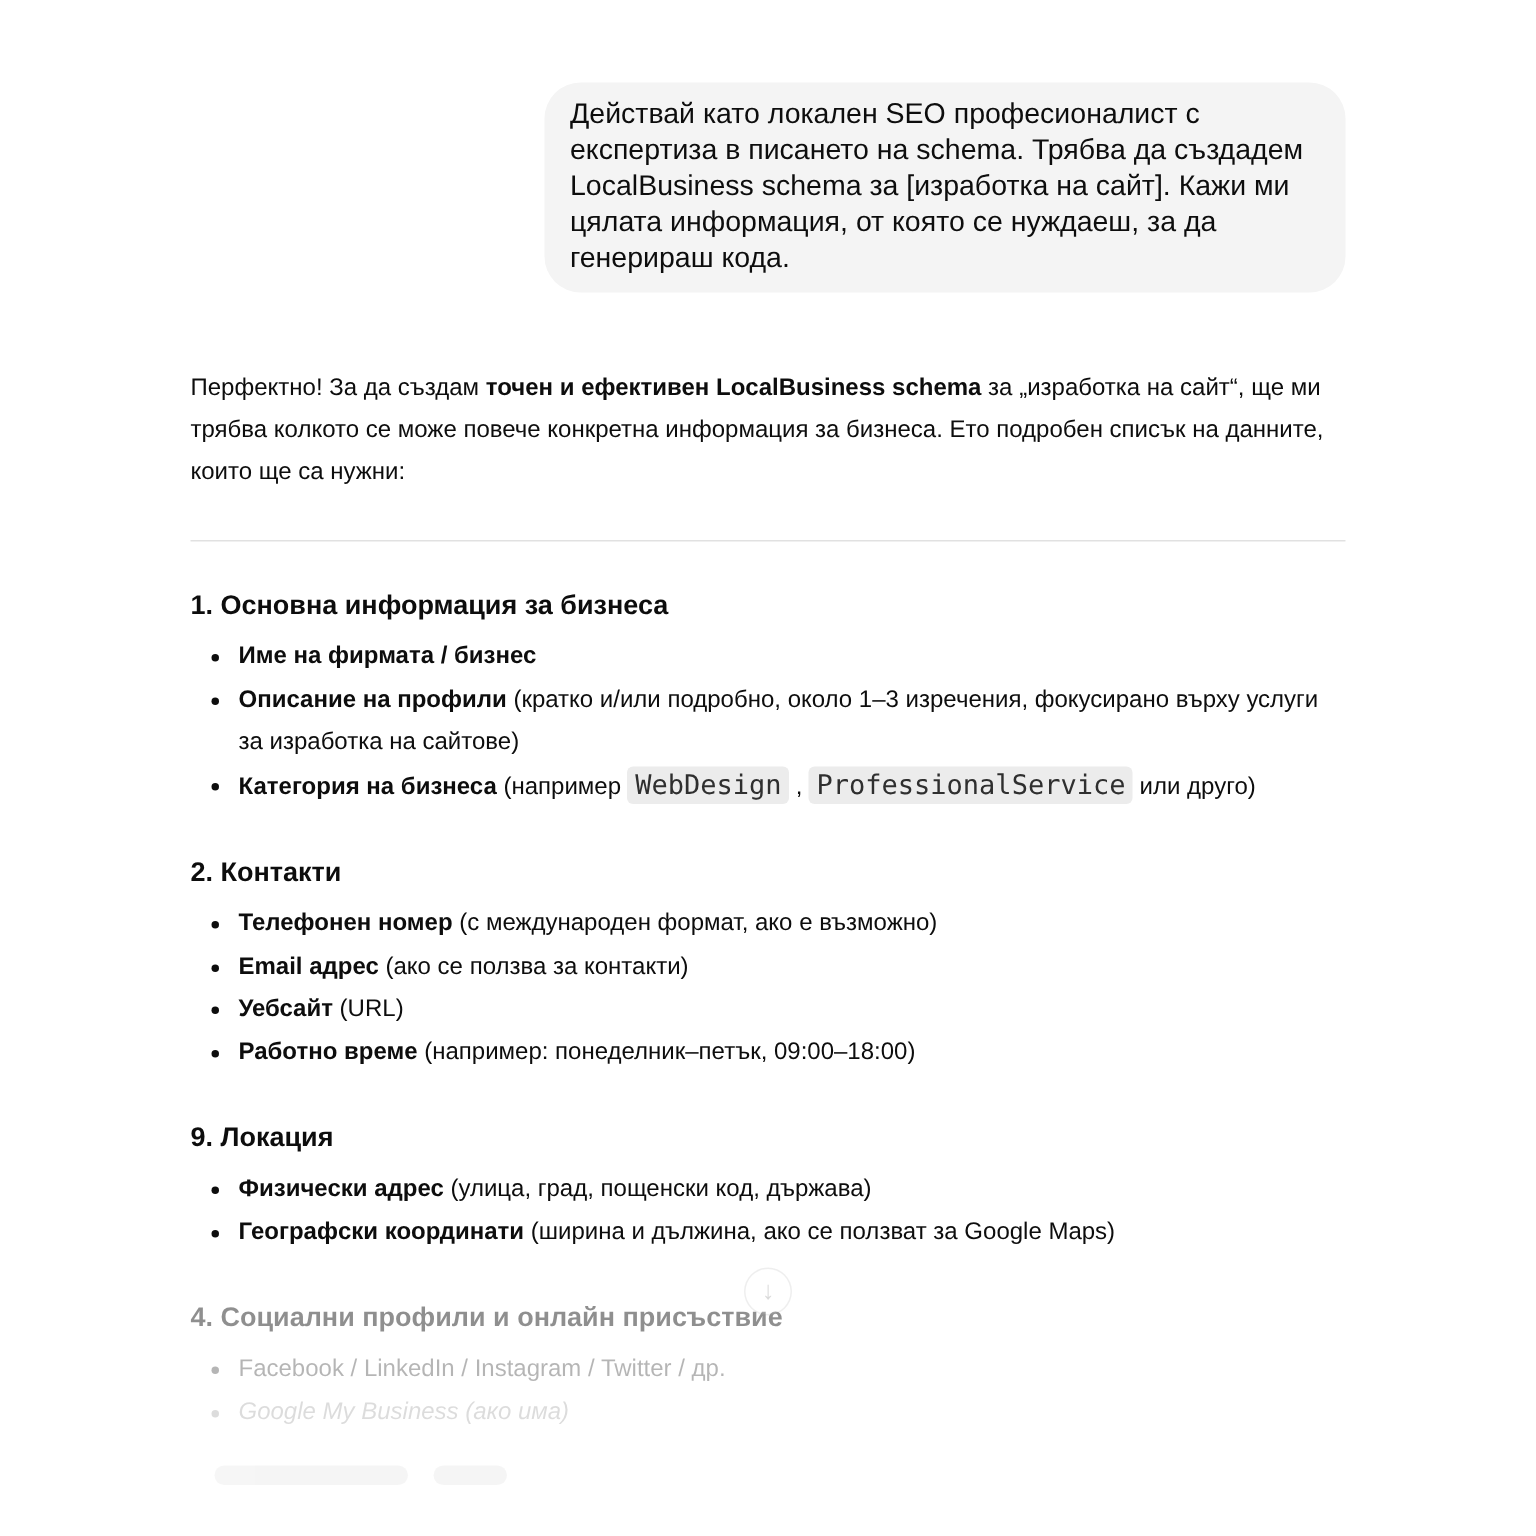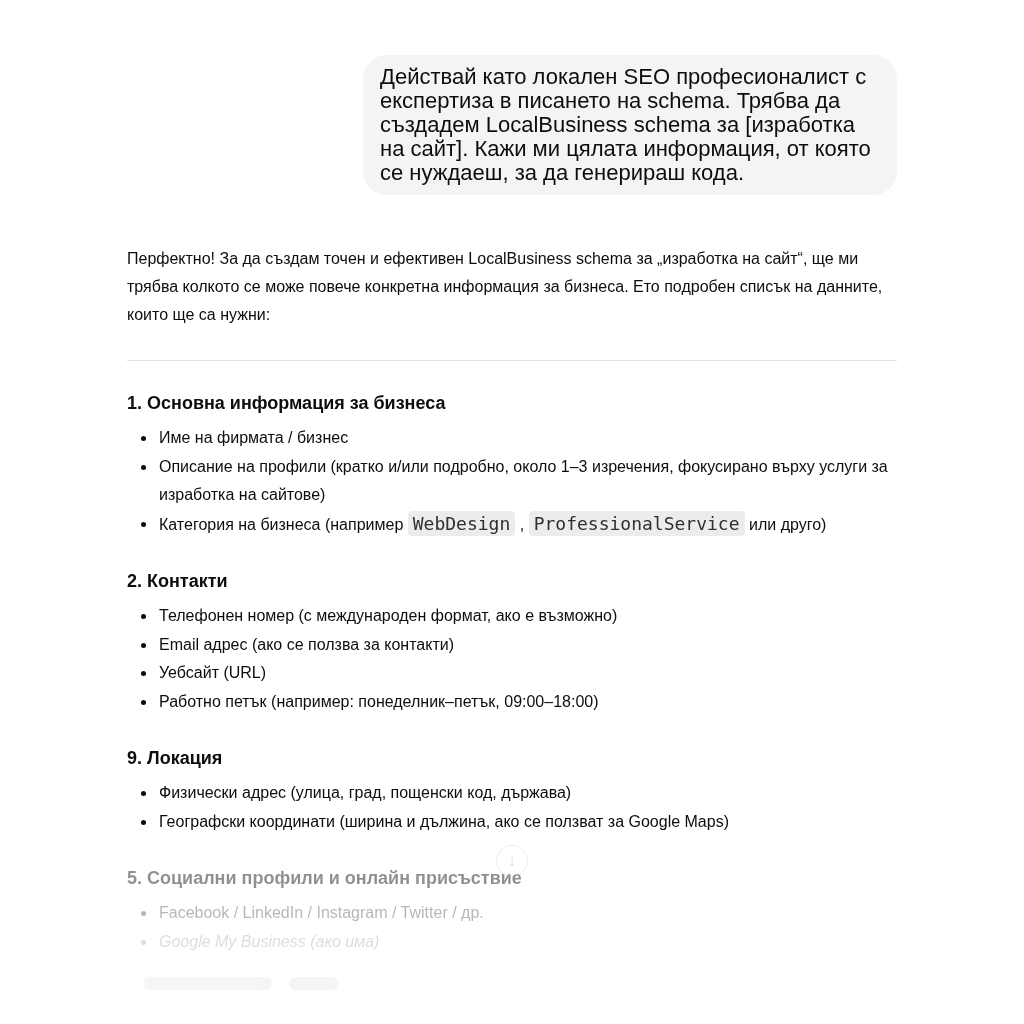--- a/index.html
+++ b/index.html
@@ -18,28 +18,28 @@
     margin: 0 auto;
     padding-top: 55px;
   }
   
   .user-row { display: flex; justify-content: flex-end; }
   .user-bubble {
     background: #f4f4f4;
     border-radius: 24px;
     padding: 10px 17px;
     width: 534px;
-    font-size: 22px;
+    font-size: 19px;
     line-height: 24px;
     color: #0d0d0d;
   }
   
   .assistant { margin-top: 50px; font-size: 16px; line-height: 28px; }
   .intro { color: #0d0d0d; }
-  .seg-bold { font-weight: normal; }
+  .seg-bold { font-weight: bold; }
   .seg-text { font-weight: normal; }
   hr.divider {
     border: none;
     border-top: 1px solid #e1e1e1;
     margin: 31px 0 0 0;
   }
   .sec { margin-top: 0; }
   .sec-title {
     font-size: 18px;
     line-height: 26px;
@@ -133,32 +133,32 @@
             <li><span class="seg-bold">Описание на профили</span><span class="seg-text"> (кратко и/или подробно, около 1–3 изречения, фокусирано върху услуги за изработка на сайтове)</span></li>
             <li><span class="seg-bold">Категория на бизнеса</span><span class="seg-text"> (например </span><span class="seg-code">WebDesign</span><span class="seg-text"> , </span><span class="seg-code">ProfessionalService</span><span class="seg-text"> или друго)</span></li>
           </ul>
         </section>
         <section class="sec">
           <h3 class="sec-title">2. Контакти</h3>
           <ul class="sec-list">
             <li><span class="seg-bold">Телефонен номер</span><span class="seg-text"> (с международен формат, ако е възможно)</span></li>
             <li><span class="seg-bold">Email адрес</span><span class="seg-text"> (ако се ползва за контакти)</span></li>
             <li><span class="seg-bold">Уебсайт</span><span class="seg-text"> (URL)</span></li>
-            <li><span class="seg-bold">Работно петък</span><span class="seg-text"> (например: понеделник–петък, 09:00–18:00)</span></li>
+            <li><span class="seg-bold">Работно време</span><span class="seg-text"> (например: понеделник–петък, 09:00–18:00)</span></li>
           </ul>
         </section>
         <section class="sec">
           <h3 class="sec-title">9. Локация</h3>
           <ul class="sec-list">
             <li><span class="seg-bold">Физически адрес</span><span class="seg-text"> (улица, град, пощенски код, държава)</span></li>
             <li><span class="seg-bold">Географски координати</span><span class="seg-text"> (ширина и дължина, ако се ползват за Google Maps)</span></li>
           </ul>
         </section>
         <section class="sec faded">
-          <h3 class="sec-title">5. Социални профили и онлайн присъствие</h3>
+          <h3 class="sec-title">4. Социални профили и онлайн присъствие</h3>
           <ul class="sec-list">
             <li class="fade-l1"><span class="seg-text">Facebook / LinkedIn / Instagram / Twitter / др.</span></li>
             <li class="fade-l2"><span class="seg-text">Google My Business (ако има)</span></li>
           </ul>
           <div class="skeleton-row">
             <div class="skeleton-bar w1"></div>
             <div class="skeleton-bar w2"></div>
           </div>
         </section>
       </div>

